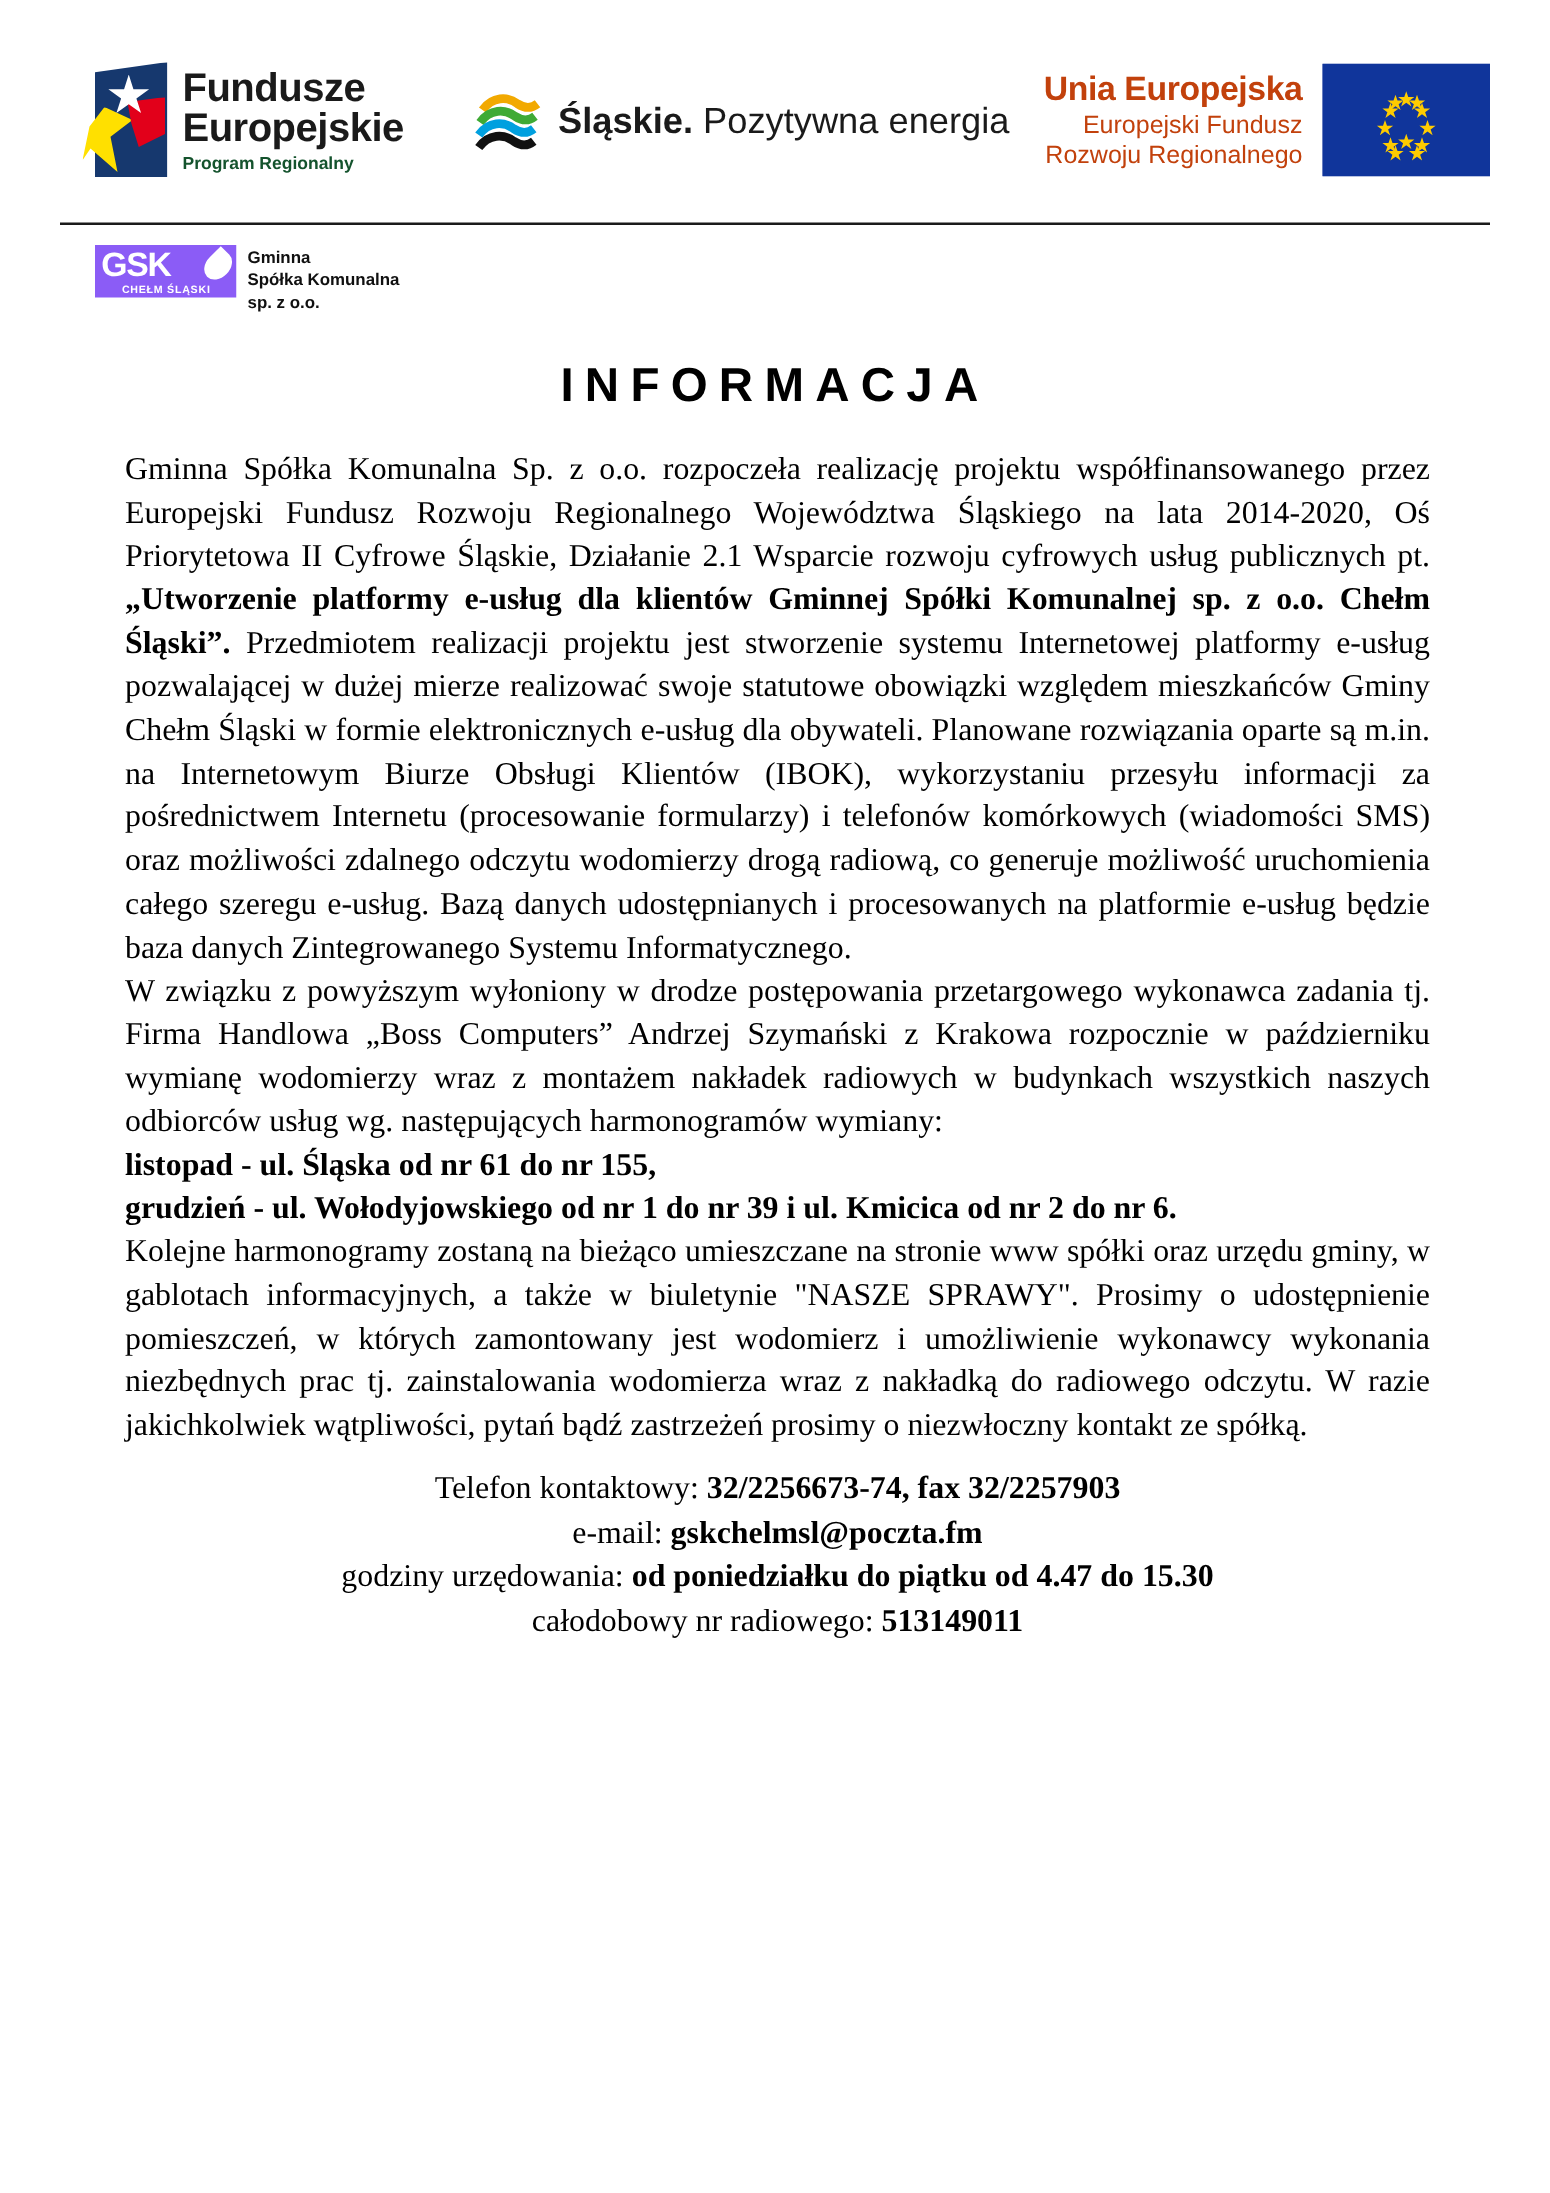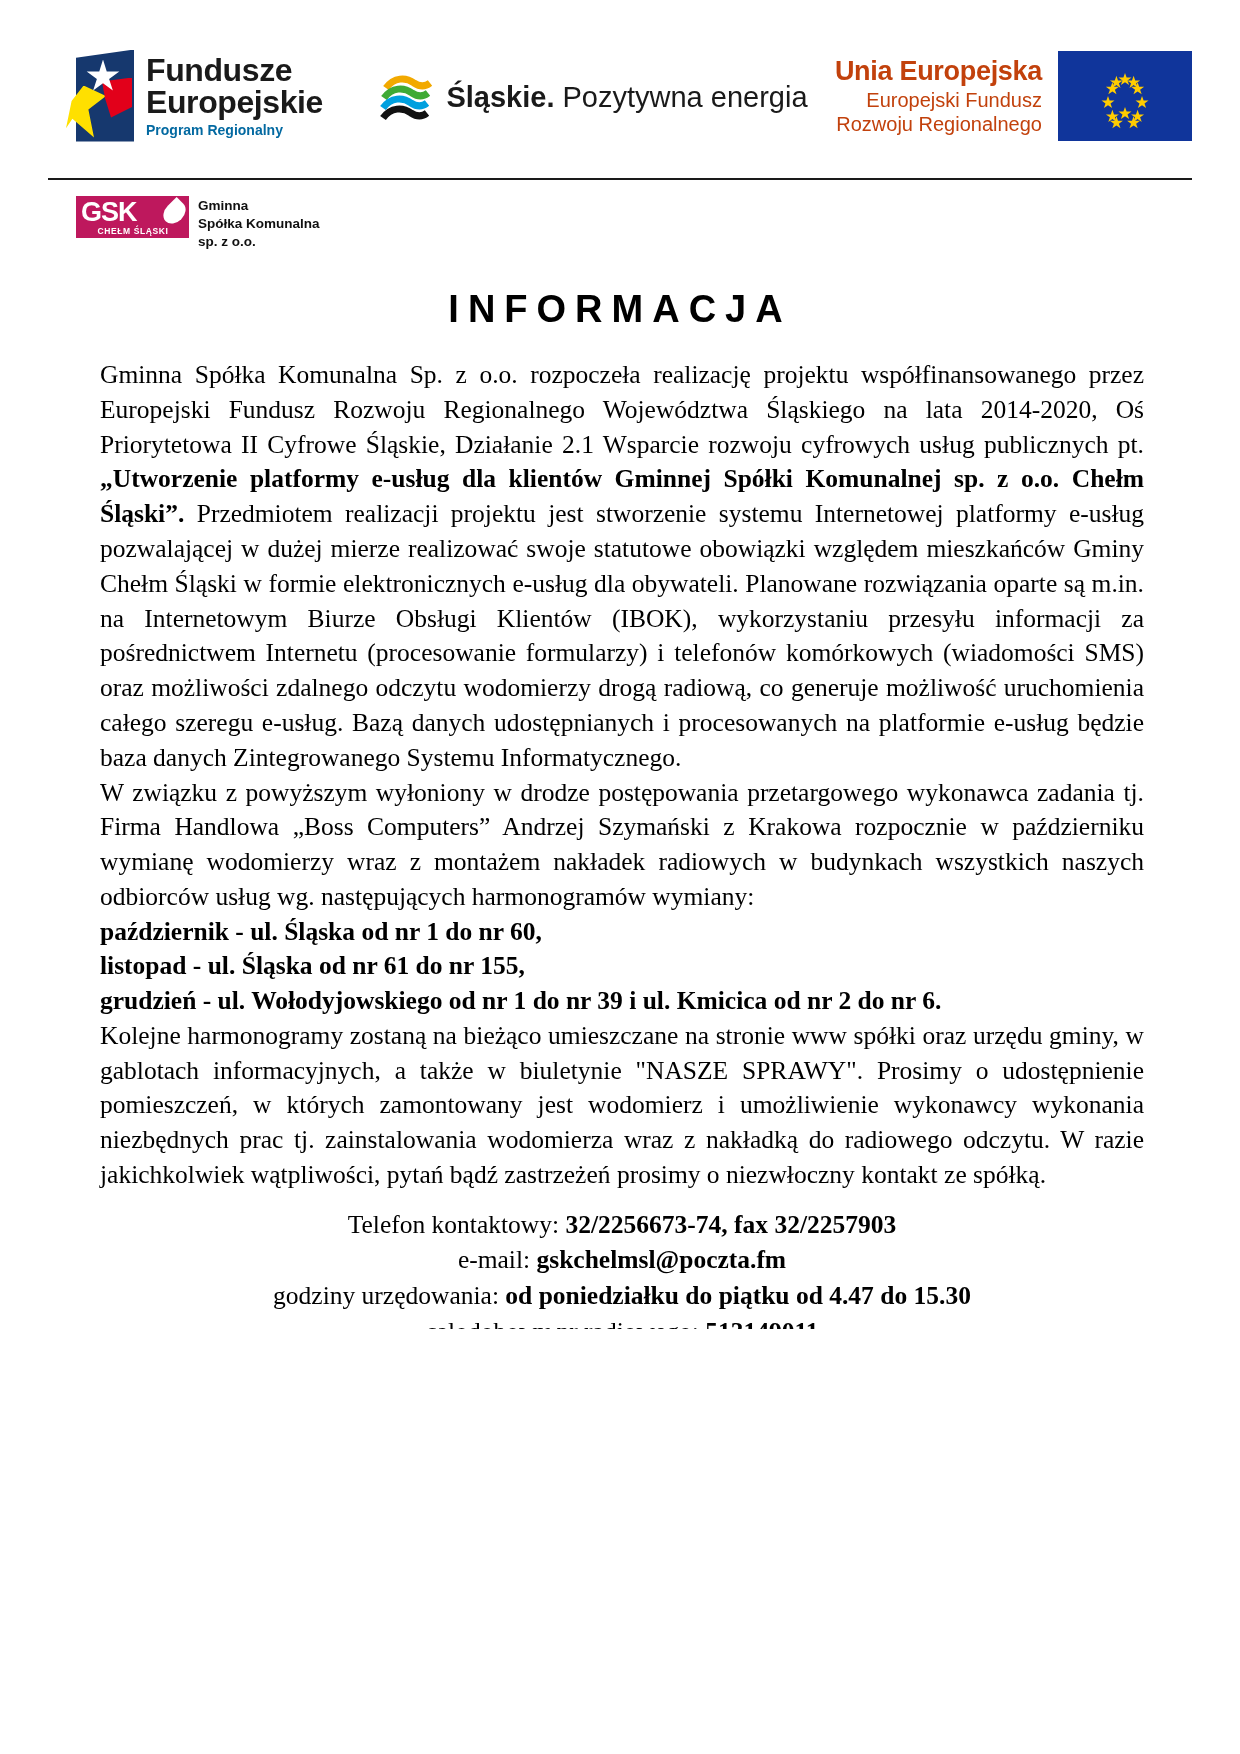--- a/index.html
+++ b/index.html
@@ -96,21 +96,21 @@
     font-weight: bold;
     font-size: 32px;
     letter-spacing: -0.4px;
     color: #1a1a1a;
     display: block;
   }
   .fe-text .l3 {
     font-family: "Liberation Sans", "DejaVu Sans", sans-serif;
     font-weight: bold;
     font-size: 14px;
-    color: #0369a1;
+    color: #14532d;
     display: block;
     margin-top: 4px;
   }
 
   
   .sl-logo {
     display: flex;
     align-items: center;
     margin-left: 30px;
     margin-top: 4px;
@@ -165,21 +165,21 @@
   
   .gsk-block {
     position: absolute;
     left: 76px;
     top: 196px;
     display: flex;
     align-items: flex-start;
   }
   .gsk-badge {
     width: 113px;
-    background: #be185d;
+    background: #8b5cf6;
     padding: 3px 4px 2px 5px;
     box-sizing: border-box;
     position: relative;
   }
   .gsk-badge .gsk-row {
     display: flex;
     align-items: center;
     justify-content: space-between;
   }
   .gsk-badge .gsk-word {
@@ -355,21 +355,20 @@
   </div>
 
   <div class="doc-title">INFORMACJA</div>
 
   <div class="content">
 
     <p><span>Gminna Spółka Komunalna Sp. z o.o. rozpoczeła realizację projektu współfinansowanego przez Europejski Fundusz Rozwoju Regionalnego Województwa Śląskiego na lata 2014-2020, Oś Priorytetowa II Cyfrowe Śląskie, Działanie 2.1 Wsparcie rozwoju cyfrowych usług publicznych pt. </span><b>„Utworzenie platformy e-usług dla klientów Gminnej Spółki Komunalnej sp. z o.o. Chełm Śląski”.</b><span> Przedmiotem realizacji projektu jest stworzenie systemu Internetowej platformy e-usług pozwalającej w dużej mierze realizować swoje statutowe obowiązki względem mieszkańców Gminy Chełm Śląski w formie elektronicznych e-usług dla obywateli. Planowane rozwiązania oparte są m.in. na Internetowym Biurze Obsługi Klientów (IBOK), wykorzystaniu przesyłu informacji za pośrednictwem Internetu (procesowanie formularzy) i telefonów komórkowych (wiadomości SMS) oraz możliwości zdalnego odczytu wodomierzy drogą radiową, co generuje możliwość uruchomienia całego szeregu e-usług. Bazą danych udostępnianych i procesowanych na platformie e-usług będzie baza danych Zintegrowanego Systemu Informatycznego.</span></p>
 
     <p>W związku z powyższym wyłoniony w drodze postępowania przetargowego wykonawca zadania tj. Firma Handlowa „Boss Computers” Andrzej Szymański z Krakowa rozpocznie w październiku wymianę wodomierzy wraz z montażem nakładek radiowych w budynkach wszystkich naszych odbiorców  usług wg. następujących harmonogramów wymiany:</p>
 
-    <p class="schedule">październik - ul. Śląska od nr 1 do nr 60,</p>
     <p class="schedule">listopad - ul. Śląska od nr 61 do nr 155,</p>
     <p class="schedule">grudzień - ul. Wołodyjowskiego od nr 1 do nr 39 i ul. Kmicica od nr 2 do nr 6.</p>
 
     <p>Kolejne harmonogramy zostaną na bieżąco umieszczane na stronie www spółki oraz urzędu gminy, w gablotach informacyjnych, a także w biuletynie "NASZE SPRAWY". Prosimy o udostępnienie pomieszczeń, w których zamontowany jest wodomierz i umożliwienie wykonawcy wykonania niezbędnych prac tj. zainstalowania wodomierza wraz z nakładką do radiowego odczytu. W razie jakichkolwiek wątpliwości, pytań bądź zastrzeżeń prosimy o niezwłoczny kontakt ze spółką.</p>
 
     <div class="contact">
       <div><span>Telefon kontaktowy: </span><b>32/2256673-74, fax 32/2257903</b></div>
       <div><span>e-mail: </span><b>gskchelmsl@poczta.fm</b></div>
       <div><span>godziny urzędowania: </span><b>od poniedziałku do piątku od 4.47 do 15.30</b></div>
       <div><span>całodobowy nr radiowego: </span><b>513149011</b></div>

